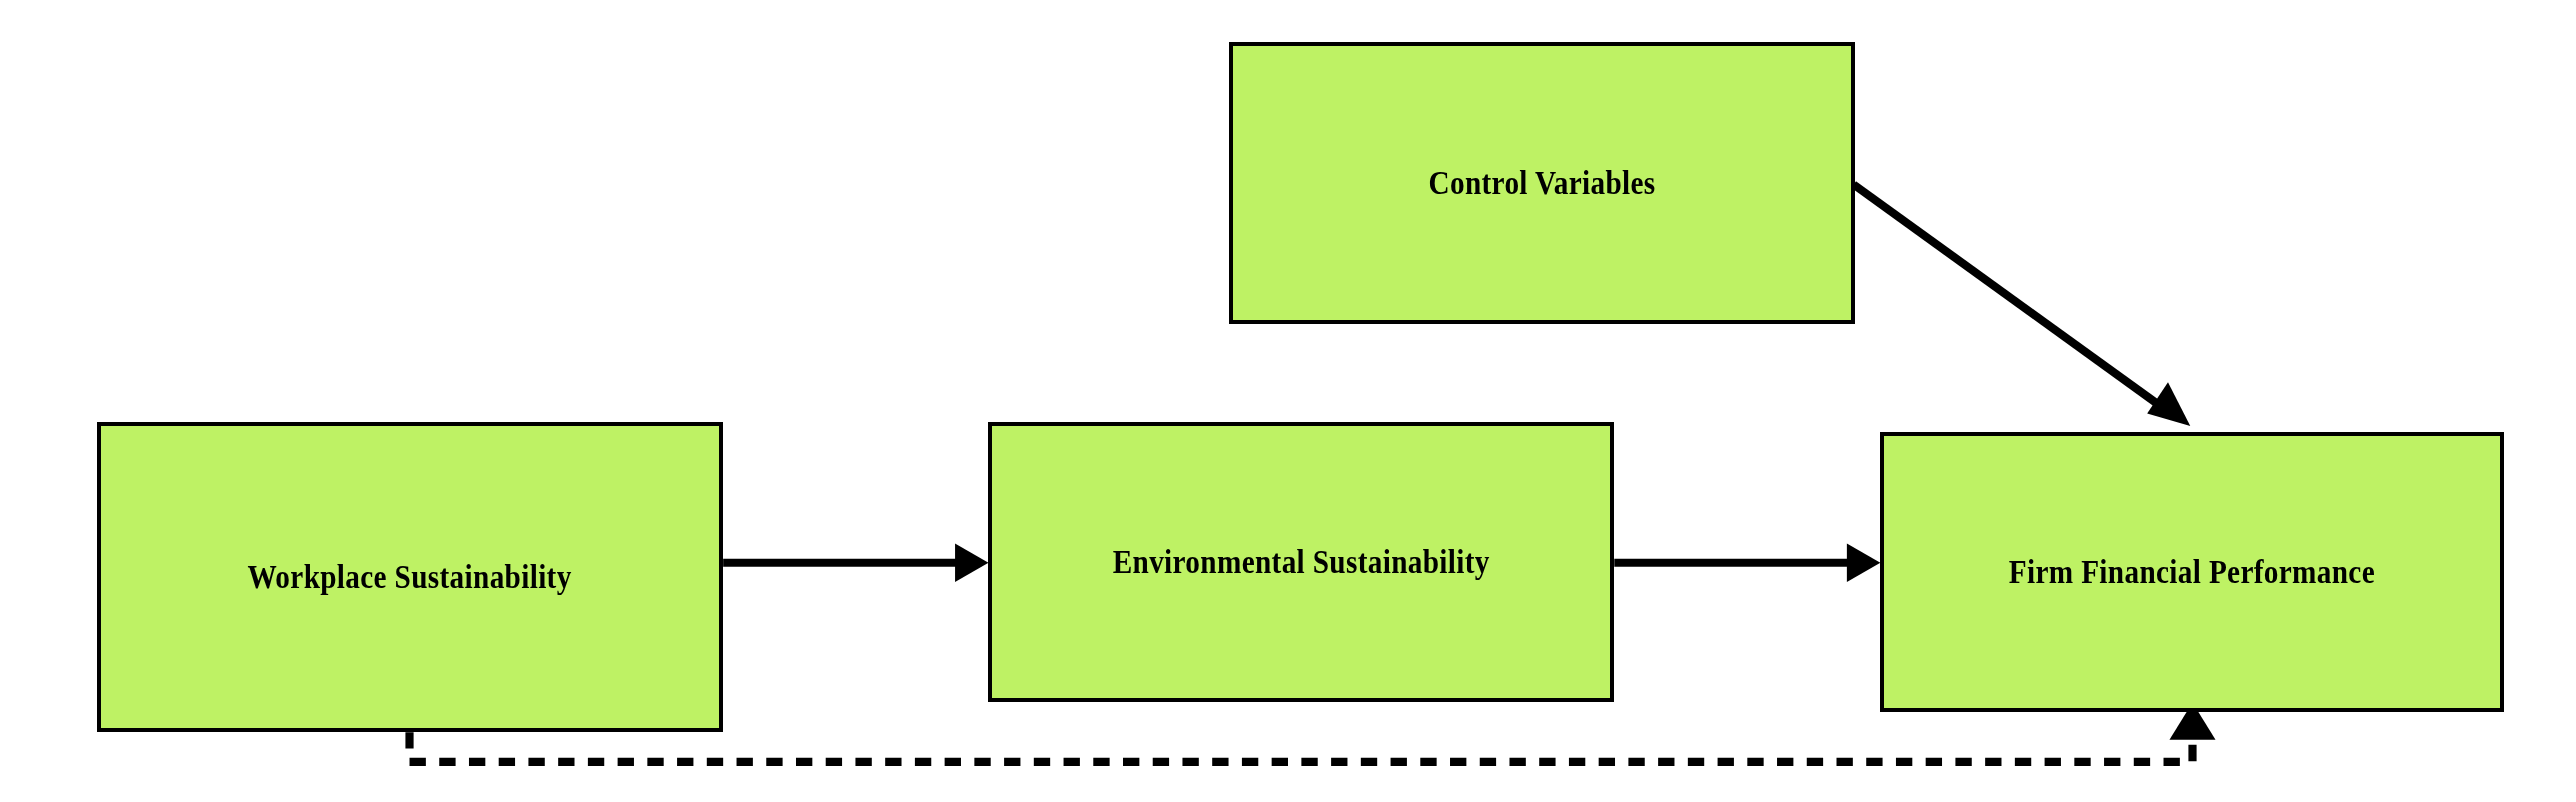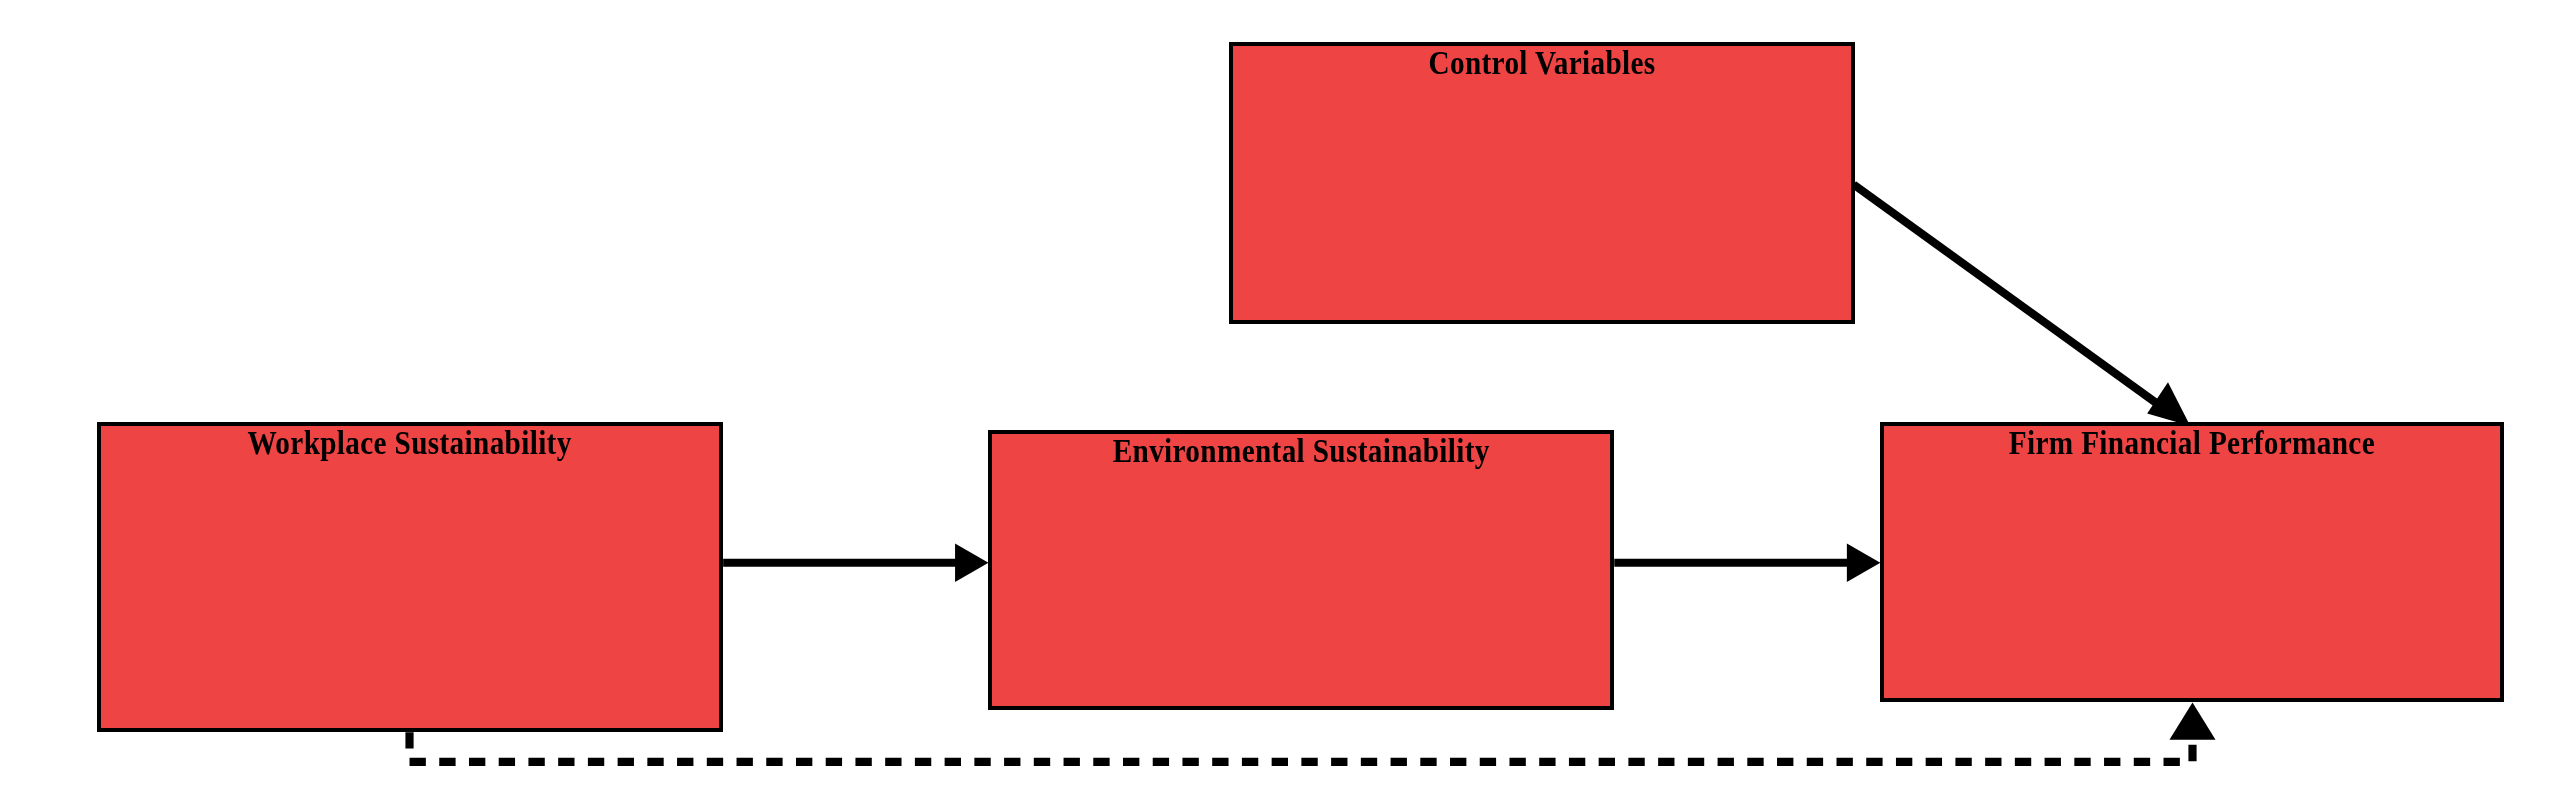--- a/index.html
+++ b/index.html
@@ -13,41 +13,42 @@
   #canvas {
     position: relative;
     width: 2576px;
     height: 803px;
     background: #ffffff;
     overflow: hidden;
   }
   .node-box {
     position: absolute;
     box-sizing: border-box;
-    background: #ef4444;
+    background: #bef264;
     border: 4.5px solid #000000;
     display: flex;
+    align-items: center;
     justify-content: center;
     z-index: 3;
   }
   .node-label {
     font-family: "Liberation Serif", "DejaVu Serif", serif;
     font-weight: bold;
     font-size: 34px;
     line-height: 1;
     color: #000000;
     letter-spacing: 0.4px;
     transform: scaleX(0.86);
     transform-origin: center center;
     white-space: nowrap;
   }
   #box-control   { left: 1229px; top: 42px;  width: 626px; height: 282px; }
   #box-workplace { left: 97px;  top: 422px; width: 626px; height: 310px; }
-  #box-environmental { left: 988px; top: 422px; width: 626px; height: 280px; margin-top: 8px; }
-  #box-firm      { left: 1880px; top: 422px; width: 624px; height: 280px; }
+  #box-environmental { left: 988px; top: 422px; width: 626px; height: 280px; }
+  #box-firm      { left: 1880px; top: 432px; width: 624px; height: 280px; }
 
   .edge-layer {
     position: absolute;
     left: 0;
     top: 0;
     width: 2576px;
     height: 803px;
     z-index: 2;
     overflow: visible;
   }

